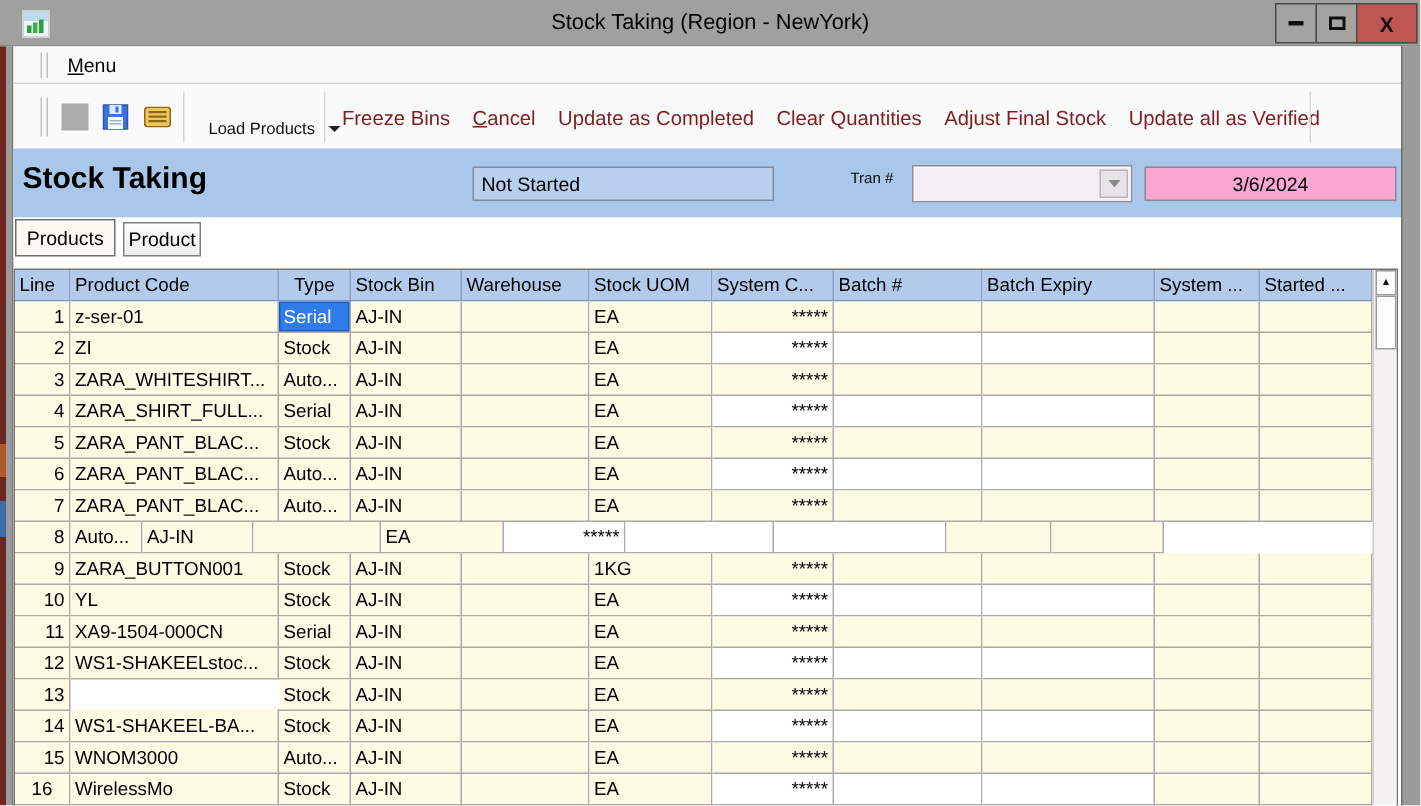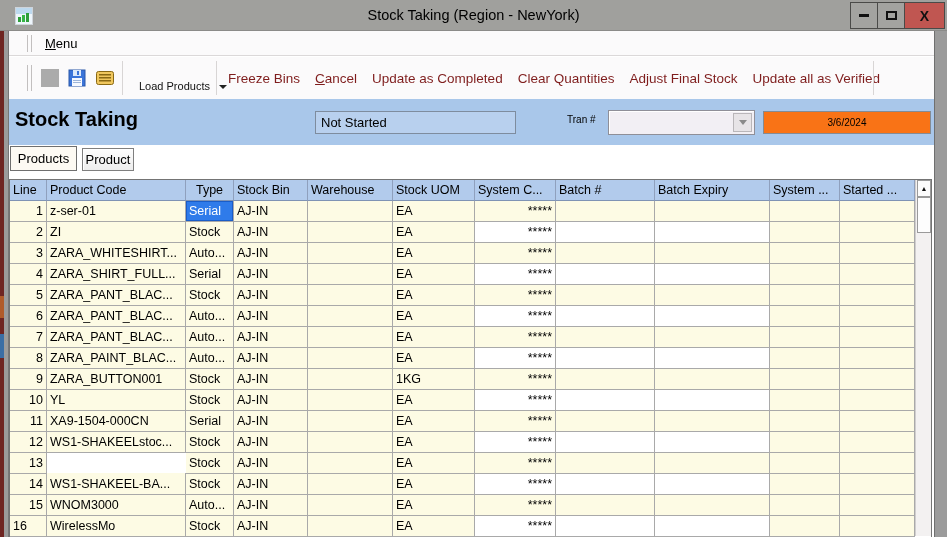--- a/index.html
+++ b/index.html
@@ -49,21 +49,21 @@
   .tb-action { font-size:13.5px; color:#7f1d1d; white-space:nowrap; }
 
   
   .band { position:absolute; left:0; top:68px; width:925px; height:46px; background:#a9c7ea; }
   .band-title { position:absolute; left:6px; top:9px; font-size:20px; font-weight:bold; color:#000; }
   .status-box { position:absolute; left:306px; top:12px; width:201px; height:23px; background:#b8d0ee; border:1px solid #7e8c9e; font-size:13px; line-height:21px; padding-left:5px; color:#000; }
   .tran-label { position:absolute; left:558px; top:15px; font-size:10px; color:#000; }
   .combo { position:absolute; left:599px; top:11px; width:147px; height:25px; background:#f2eff4; border:1px solid #8f8f98; box-shadow:inset 1px 1px 0 #fff; }
   .combo-btn { position:absolute; right:2px; top:2px; width:19px; height:19px; background:#e7e4e7; border:1px solid #b9b6b9; display:flex; align-items:center; justify-content:center; }
   .combo-arrow { width:0; height:0; border-left:4px solid transparent; border-right:4px solid transparent; border-top:5px solid #8a8a8a; }
-  .date-box { position:absolute; left:754px; top:12px; width:168px; height:23px; background:#f97316; border:1px solid #848b94; font-size:10px; line-height:21px; text-align:center; color:#000; }
+  .date-box { position:absolute; left:754px; top:12px; width:168px; height:23px; background:#f9a8d4; border:1px solid #848b94; font-size:13px; line-height:21px; text-align:center; color:#000; }
 
   
   .tabstrip { position:absolute; left:0; top:114px; width:925px; height:27px; background:#fff; }
   .tab { position:absolute; font-size:13px; text-align:center; color:#000; }
   .tab-products { left:1px; top:1px; width:67px; height:25px; line-height:23px; background:#fdfaf3; border:1px solid #6f6f6f; }
   .tab-details { left:73px; top:3px; width:52px; height:23px; line-height:21px; background:linear-gradient(#fdfdfd,#ededed); border:1px solid #7f7f7f; box-shadow:inset 1px 1px 0 #fff; }
 
   
   .tbl { position:absolute; left:0; top:148px; width:923px; height:362px; border:1px solid #747474; background:#fff; }
   .grid-area { position:absolute; left:0; top:0; width:905px; }
@@ -279,21 +279,20 @@
               <div class="td" style="width: 85px; text-align: left;"></div>
               <div class="td" style="width: 82px; text-align: left;">EA</div>
               <div class="td" style="width: 81px; text-align: right;">*****</div>
               <div class="td" style="width: 99px; text-align: left;"></div>
               <div class="td" style="width: 115px; text-align: left;"></div>
               <div class="td" style="width: 70px; text-align: left;"></div>
               <div class="td" style="width: 75px; text-align: left;"></div>
             </div>
             <div class="tr">
               <div class="td" style="width: 37px; text-align: right;">8</div>
-              <div class="td" style="width: 139px; text-align: left;">ZARA_PAINT_BLAC...</div>
               <div class="td" style="width: 48px; text-align: left;">Auto...</div>
               <div class="td" style="width: 74px; text-align: left;">AJ-IN</div>
               <div class="td" style="width: 85px; text-align: left;"></div>
               <div class="td" style="width: 82px; text-align: left;">EA</div>
               <div class="td white" style="width: 81px; text-align: right;">*****</div>
               <div class="td white" style="width: 99px; text-align: left;"></div>
               <div class="td white" style="width: 115px; text-align: left;"></div>
               <div class="td" style="width: 70px; text-align: left;"></div>
               <div class="td" style="width: 75px; text-align: left;"></div>
             </div>
@@ -382,21 +381,21 @@
               <div class="td" style="width: 74px; text-align: left;">AJ-IN</div>
               <div class="td" style="width: 85px; text-align: left;"></div>
               <div class="td" style="width: 82px; text-align: left;">EA</div>
               <div class="td" style="width: 81px; text-align: right;">*****</div>
               <div class="td" style="width: 99px; text-align: left;"></div>
               <div class="td" style="width: 115px; text-align: left;"></div>
               <div class="td" style="width: 70px; text-align: left;"></div>
               <div class="td" style="width: 75px; text-align: left;"></div>
             </div>
             <div class="tr">
-              <div class="td" style="width: 37px; text-align: left;">16</div>
+              <div class="td" style="width: 37px; text-align: center;">16</div>
               <div class="td" style="width: 139px; text-align: left;">WirelessMo</div>
               <div class="td" style="width: 48px; text-align: left;">Stock</div>
               <div class="td" style="width: 74px; text-align: left;">AJ-IN</div>
               <div class="td" style="width: 85px; text-align: left;"></div>
               <div class="td" style="width: 82px; text-align: left;">EA</div>
               <div class="td white" style="width: 81px; text-align: right;">*****</div>
               <div class="td white" style="width: 99px; text-align: left;"></div>
               <div class="td white" style="width: 115px; text-align: left;"></div>
               <div class="td" style="width: 70px; text-align: left;"></div>
               <div class="td" style="width: 75px; text-align: left;"></div>

